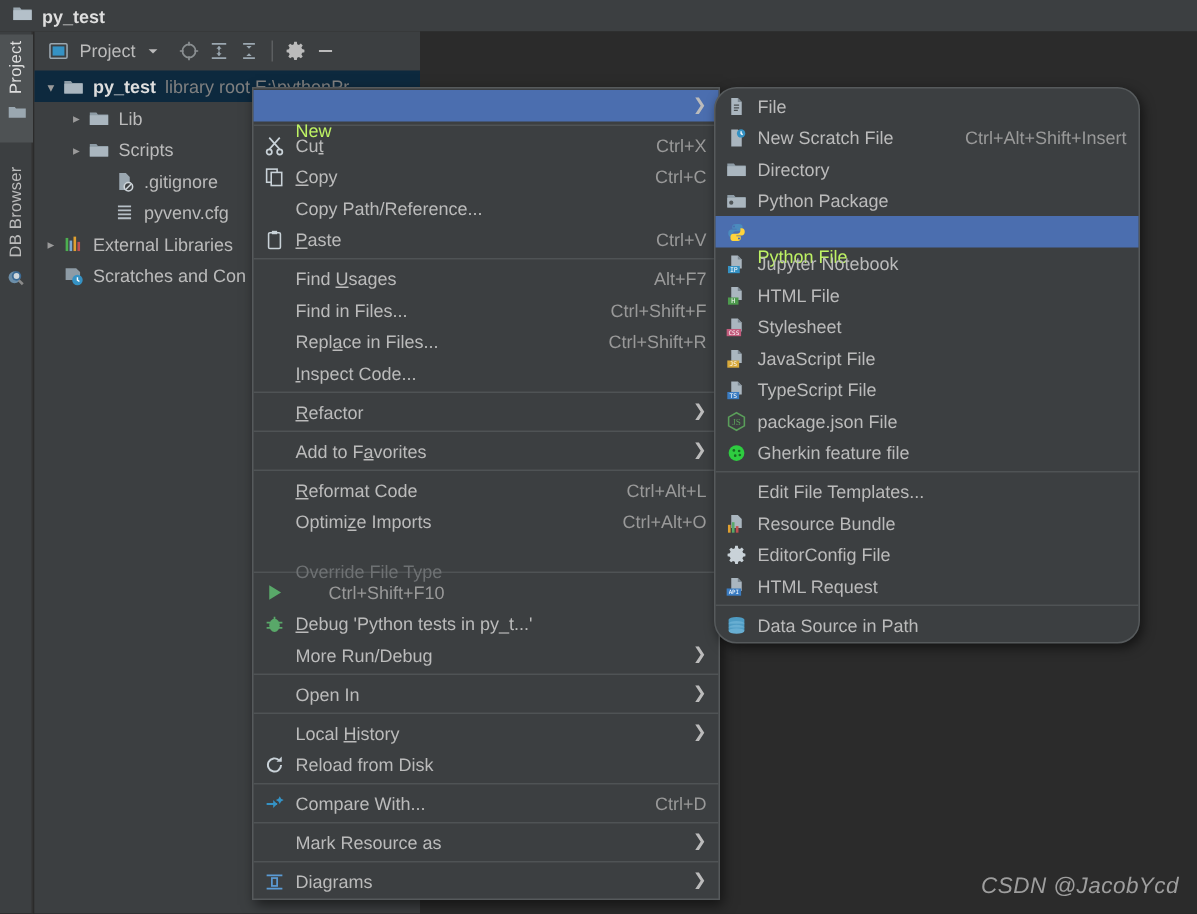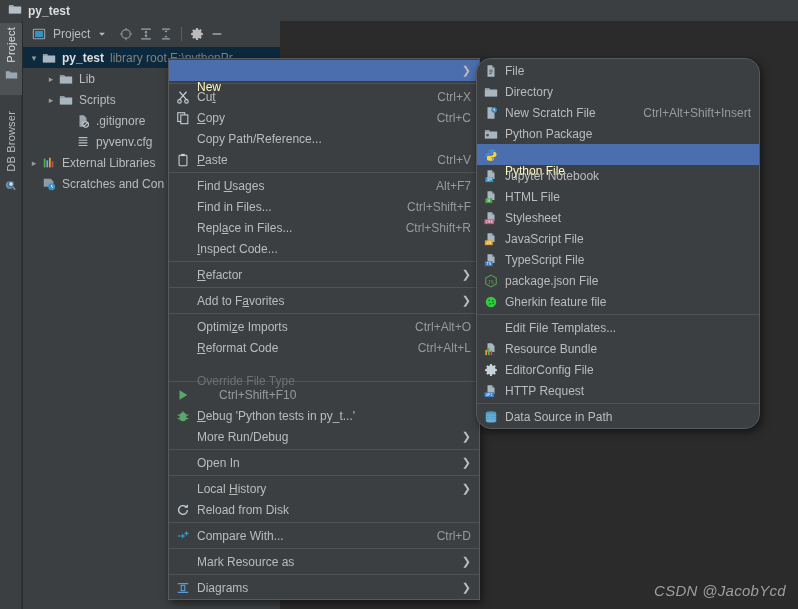--- a/index.html
+++ b/index.html
@@ -84,21 +84,21 @@
     z-index:50;
   }
   #ctxmenu { left:168px; top:58px; width:312px; }
   #submenu { left:476px; top:58px; width:284px;border-radius:15px; }
 
   .mi {
     position:relative; height:21px; display:flex; align-items:center;
     padding-left:6px; padding-right:8px; white-space:nowrap; cursor:default;
   }
   .mi.h { background:#4b6eaf; }
-  .mi.h .mlabel, .mi.h .macc { color:#fef9c3;margin-top:33px; }
+  .mi.h .mlabel, .mi.h .macc { color:#bef264;margin-top:33px; }
   .mi.dis .mlabel { color:#6e7173;margin-top:24px; }
   .mi .micon { display:inline-flex; width:16px; height:16px; align-items:center; justify-content:center; margin-right:6px; flex:0 0 16px; }
   .mlabel { font-size:12px; color:#bbbbbb; flex:1 1 auto; }
   .macc { font-size:12px; color:#999999; margin-left:22px; }
   .arw { margin-left:10px; color:#bbbbbb; font-size:11px; line-height:1; }
   .msep { height:1px; background:#4f5355; margin:2px 0; }
   u { text-decoration: underline; }
 
   
   #watermark {
@@ -346,27 +346,27 @@
     </div>
     <div class="msep"></div>
     <div class="mi">
       <span class="micon"></span>
       <span class="mlabel">Add to F<u>a</u>vorites</span>
       <span class="arw">❯</span>
     </div>
     <div class="msep"></div>
     <div class="mi">
       <span class="micon"></span>
+      <span class="mlabel"><u>R</u>eformat Code</span>
+      <span class="macc">Ctrl+Alt+L</span>
+    </div>
+    <div class="mi">
+      <span class="micon"></span>
       <span class="mlabel">Optimi<u>z</u>e Imports</span>
       <span class="macc">Ctrl+Alt+O</span>
-    </div>
-    <div class="mi">
-      <span class="micon"></span>
-      <span class="mlabel"><u>R</u>eformat Code</span>
-      <span class="macc">Ctrl+Alt+L</span>
     </div>
     <div class="mi dis">
       <span class="micon"></span>
       <span class="mlabel">Override File Type</span>
     </div>
     <div class="msep"></div>
     <div class="mi">
       <span class="micon">
         <svg width="14" height="14" viewBox="0 0 16 16">
           <path d="M4 2.5l9 5.5-9 5.5z" fill="#59a869"></path>
@@ -447,36 +447,36 @@
           <path d="M4 1.5h5l3 3v10H4z" fill="#aab6bf"></path>
           <path d="M9 1.5v3h3" fill="#7b8790"></path>
           <path d="M6 7h4M6 9h4M6 11h3" stroke="#4a4f52" stroke-width="1"></path>
         </svg>
       </span>
       <span class="mlabel">File</span>
     </div>
     <div class="mi">
       <span class="micon">
         <svg width="14" height="14" viewBox="0 0 16 16">
-          <path d="M1 3.5h5l1.2 1.5H15v8H1z" fill="#8d9ba5"></path>
-          <path d="M1 5.5h14v7.5H1z" fill="#aab6bf"></path>
-        </svg>
-      </span>
-      <span class="mlabel">Directory</span>
-    </div>
-    <div class="mi">
-      <span class="micon">
-        <svg width="14" height="14" viewBox="0 0 16 16">
           <path d="M4 1.5h5l3 3v10H4z" fill="#aab6bf"></path>
           <circle cx="11.5" cy="4.5" r="3.2" fill="#3592c4"></circle>
           <path d="M11.5 2.8v1.8l1.2.8" stroke="#fff" stroke-width="1" fill="none"></path>
         </svg>
       </span>
       <span class="mlabel">New Scratch File</span>
       <span class="macc">Ctrl+Alt+Shift+Insert</span>
+    </div>
+    <div class="mi">
+      <span class="micon">
+        <svg width="14" height="14" viewBox="0 0 16 16">
+          <path d="M1 3.5h5l1.2 1.5H15v8H1z" fill="#8d9ba5"></path>
+          <path d="M1 5.5h14v7.5H1z" fill="#aab6bf"></path>
+        </svg>
+      </span>
+      <span class="mlabel">Directory</span>
     </div>
     <div class="mi">
       <span class="micon">
         <svg width="14" height="14" viewBox="0 0 16 16">
           <path d="M1 3.5h5l1.2 1.5H15v8H1z" fill="#8d9ba5"></path>
           <path d="M1 5.5h14v7.5H1z" fill="#aab6bf"></path>
           <circle cx="4" cy="9.3" r="1.6" fill="#4f5558"></circle>
         </svg>
       </span>
       <span class="mlabel">Python Package</span>
@@ -593,21 +593,21 @@
     </div>
     <div class="mi">
       <span class="micon">
         <svg width="14" height="14" viewBox="0 0 16 16">
           <path d="M4 1.5h5l3 3v7H4z" fill="#aab6bf"></path>
           <path d="M9 1.5v3h3" fill="#7b8790"></path>
           <rect x="0.5" y="9.5" width="11" height="5.5" fill="#3a7cc2"></rect>
           <text x="6" y="14" font-size="4.4" fill="#fff" text-anchor="middle" font-family="monospace">API</text>
         </svg>
       </span>
-      <span class="mlabel">HTTP Request</span>
+      <span class="mlabel">HTML Request</span>
     </div>
     <div class="msep"></div>
     <div class="mi">
       <span class="micon">
         <svg width="14" height="14" viewBox="0 0 16 16">
           <ellipse cx="8" cy="3.6" rx="6" ry="2.1" fill="#4f9cc4"></ellipse>
           <rect x="2" y="3.6" width="12" height="3" fill="#4f9cc4"></rect>
           <ellipse cx="8" cy="6.6" rx="6" ry="2.1" fill="#68aed2"></ellipse>
           <rect x="2" y="6.6" width="12" height="3" fill="#4f9cc4"></rect>
           <ellipse cx="8" cy="9.6" rx="6" ry="2.1" fill="#68aed2"></ellipse>

